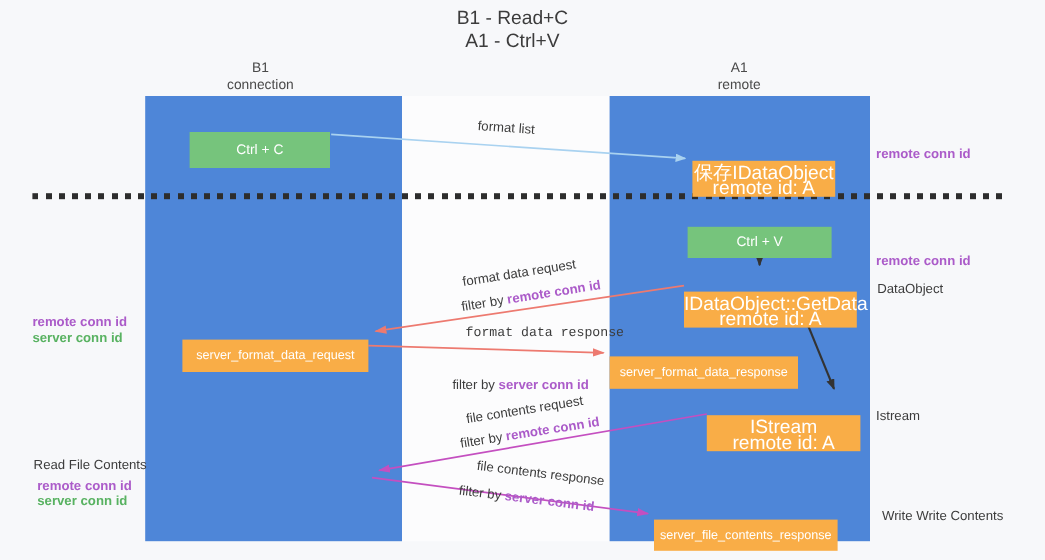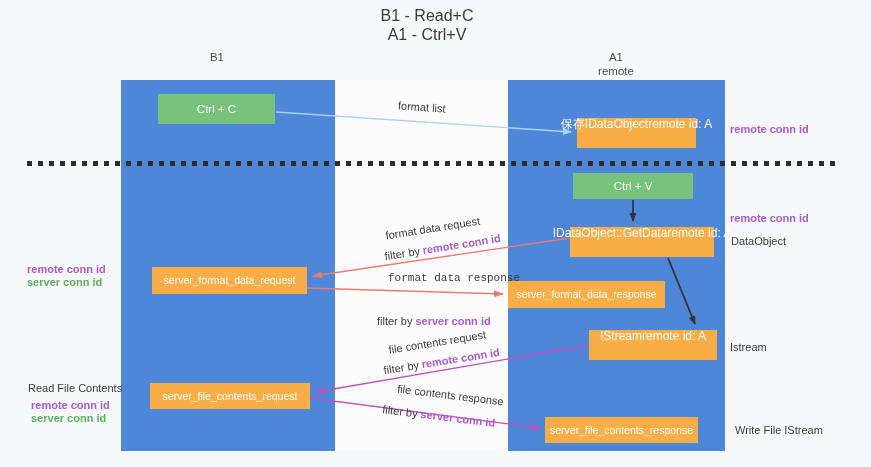--- a/index.html
+++ b/index.html
@@ -15,25 +15,25 @@
   .title{left:297px;top:6px;width:260px;text-align:center;font-size:16px;line-height:19px;color:var(--text-dark);}
   .col-header{text-align:center;font-size:11.5px;line-height:13.5px;color:#4a4a4a;}
   .hdr-b1{left:112px;top:51px;width:210px;}
   .hdr-a1{left:510px;top:51px;width:212px;}
   .panel-mid{left:335px;top:80px;width:173px;height:371px;background:#fcfcfd;}
   .lifeline{background:var(--lifeline-blue);}
   .ll-b1{left:121px;top:80px;width:214px;height:371px;}
   .ll-a1{left:508px;top:80px;width:217px;height:371px;}
   .dashline{left:27px;top:161px;width:811px;height:5px;
     background:repeating-linear-gradient(90deg,#2d2d2d 0 5px,transparent 5px 11px);}
-  .box{color:#fff;text-align:center;white-space:nowrap;}
+  .box{color:#fff;text-align:center;white-space:nowrap;margin-top:16px;}
   .green{background:var(--box-green);}
   .orange{background:var(--box-orange);}
   .one{font-size:10.5px;}
-  .two{font-size:12px;line-height:13px;display:flex;flex-direction:row;justify-content:center;}
+  .two{font-size:16px;line-height:13px;display:flex;flex-direction:column;justify-content:flex-end;}
   .b-ctrlc{left:158px;top:94px;width:117px;height:30px;line-height:30px;font-size:11.5px;}
   .b-save{left:577px;top:118px;width:119px;height:30px;}
   .b-ctrlv{left:573px;top:173px;width:120px;height:26px;line-height:26px;font-size:11.5px;}
   .b-getdata{left:570px;top:227px;width:144px;height:30px;}
   .b-freq{left:152px;top:267px;width:155px;height:27px;line-height:27px;}
   .b-fresp{left:508px;top:281px;width:157px;height:27px;line-height:27px;}
   .b-istream{left:589px;top:330px;width:128px;height:30px;}
   .b-creq{left:150px;top:383px;width:160px;height:26px;line-height:26px;}
   .b-cresp{left:545px;top:417px;width:153px;height:26px;line-height:26px;}
   .lab{font-size:11px;white-space:nowrap;color:var(--text-dark);}
@@ -58,20 +58,21 @@
 
 <div class="stage">
 
   <div class="abs title">
     <div>B1 - Read+C</div>
     <div>A1 - Ctrl+V</div>
   </div>
 
   <div class="abs col-header hdr-b1">
     <div>B1</div>
+    <div>connection</div>
   </div>
   <div class="abs col-header hdr-a1">
     <div>A1</div>
     <div>remote</div>
   </div>
 
   <div class="abs panel-mid"></div>
   <div class="abs lifeline ll-b1"></div>
   <div class="abs lifeline ll-a1"></div>
   <div class="abs dashline"></div>
@@ -109,21 +110,20 @@
   <div class="abs box orange two b-getdata">
     <div>IDataObject::GetData</div>
     <div>remote id: A</div>
   </div>
   <div class="abs box orange one b-freq">server_format_data_request</div>
   <div class="abs box orange one b-fresp">server_format_data_response</div>
   <div class="abs box orange two b-istream">
     <div>IStream</div>
     <div>remote id: A</div>
   </div>
-  <div class="abs box orange one b-creq">server_file_contents_request</div>
   <div class="abs box orange one b-cresp">server_file_contents_response</div>
 
   <div class="abs lab rot-fl" style="left:398px;top:101px;">format list</div>
 
   <div class="abs lab rot-up" style="left:385px;top:222px;">format data request</div>
   <div class="abs lab rot-up" style="left:384px;top:241px;">
     <span class="filter-first">filter by</span><span class="purple">remote conn id</span>
   </div>
   <div class="abs lab" style="left:388px;top:272px;font-family:Liberation Mono, monospace;">format data response</div>
   <div class="abs lab" style="left:377px;top:297px;margin-top:18px;">
@@ -142,15 +142,15 @@
   <div class="abs lab purple" style="left:27px;top:263px;">remote conn id</div>
   <div class="abs lab greentx" style="left:27px;top:276px;">server conn id</div>
   <div class="abs lab" style="left:28px;top:382px;">Read File Contents</div>
   <div class="abs lab purple" style="left:31px;top:399px;">remote conn id</div>
   <div class="abs lab greentx" style="left:31px;top:412px;">server conn id</div>
 
   <div class="abs lab purple" style="left:730px;top:123px;">remote conn id</div>
   <div class="abs lab purple" style="left:730px;top:212px;">remote conn id</div>
   <div class="abs lab" style="left:731px;top:235px;">DataObject</div>
   <div class="abs lab" style="left:730px;top:341px;">Istream</div>
-  <div class="abs lab" style="left:735px;top:424px;">Write File IStream</div>
+  <div class="abs lab" style="left:735px;top:424px;">Write Write Contents</div>
 
 </div>
 
 </body></html>

